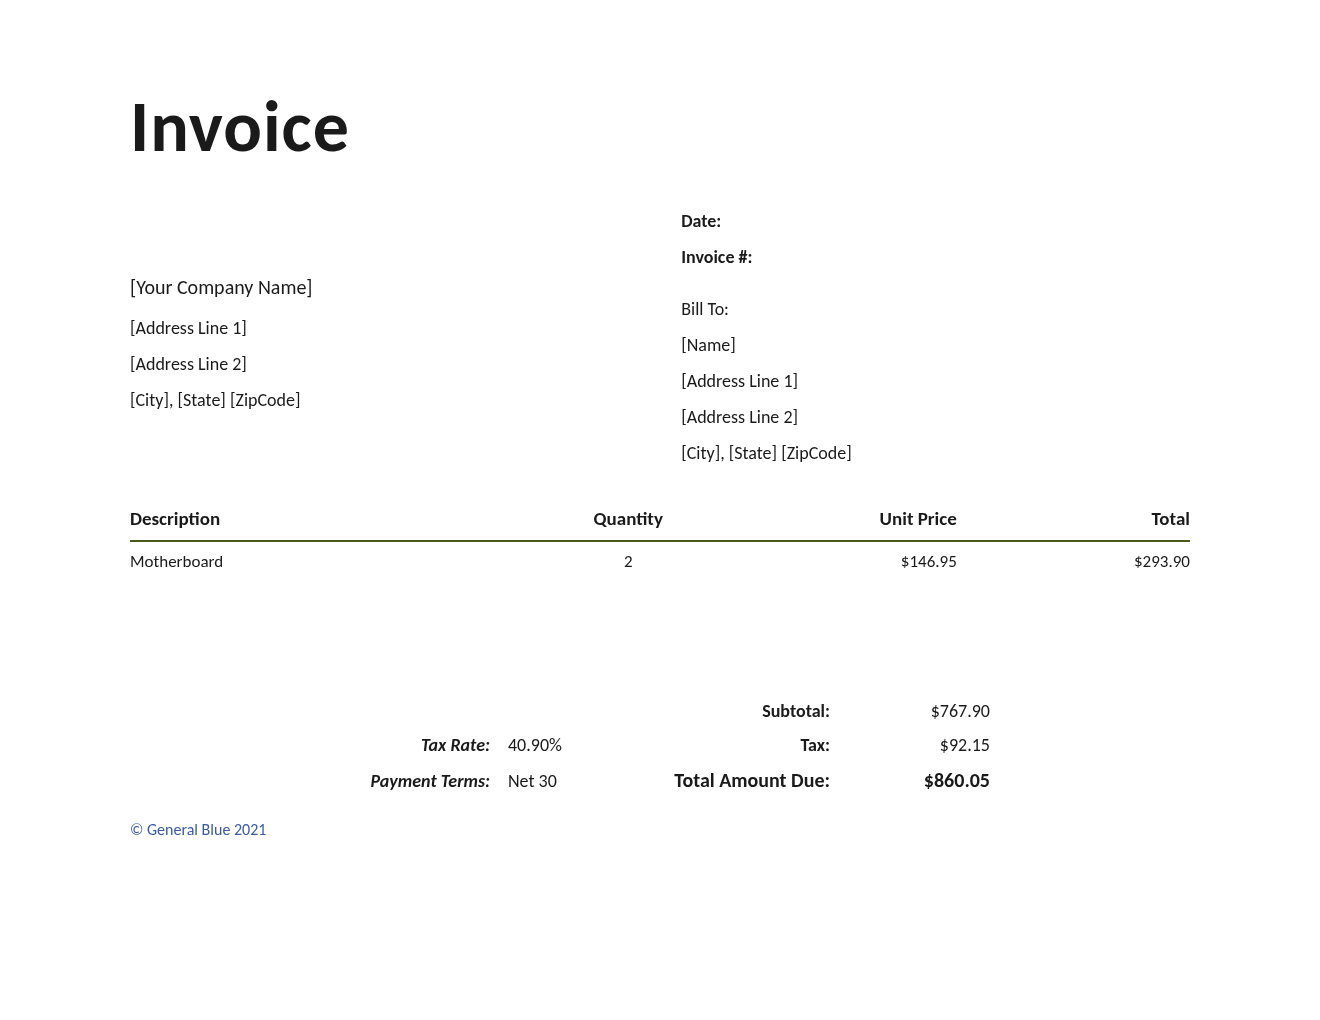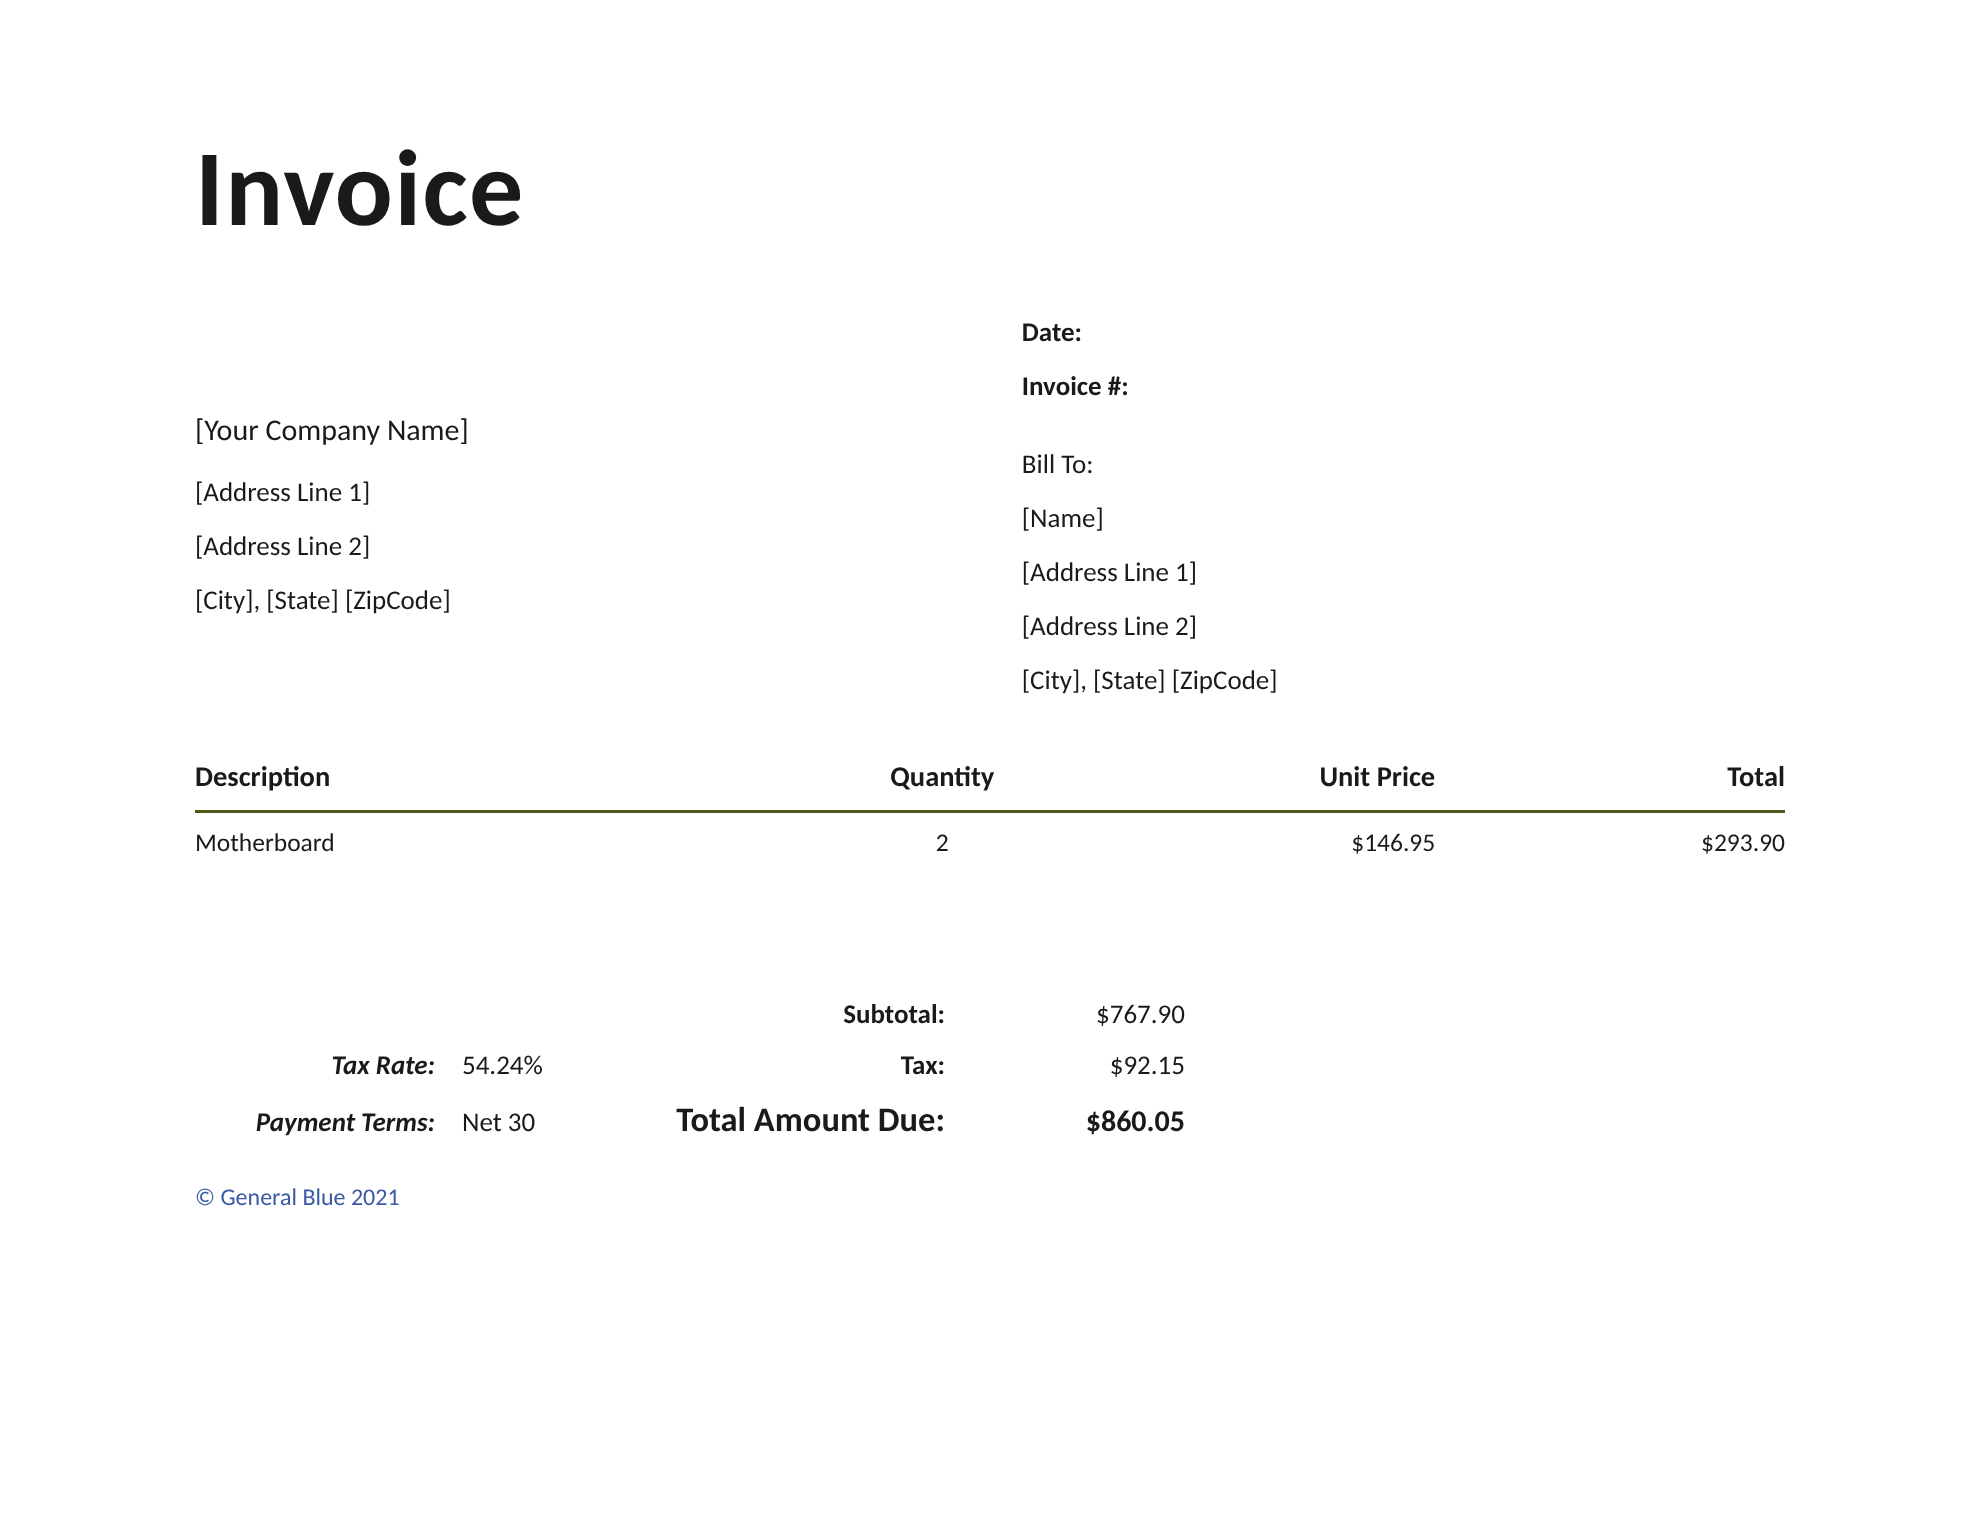--- a/index.html
+++ b/index.html
@@ -79,22 +79,22 @@
     table.items th.total, table.items td.total {
       text-align: right;
       width: 22%;
     }
     table.items td {
       font-size: 17px;
       padding: 9px 0;
     }
     .summary-area {
       display: flex;
-      justify-content: flex-start;
-      margin-top: 84px;
+      justify-content: center;
+      margin-top: 119px;
     }
     .summary-grid {
       display: grid;
       grid-template-columns: 160px 120px 220px 160px;
       row-gap: 12px;
       align-items: baseline;
       font-size: 18px;
     }
     .label-strong {
       font-weight: 700;
@@ -107,21 +107,21 @@
     }
     .val-left {
       text-align: left;
       padding-left: 18px;
     }
     .val-right {
       text-align: right;
     }
     .total-due-label {
       font-weight: 700;
-      font-size: 23px;
+      font-size: 20px;
       text-align: right;
     }
     .total-due-val {
       font-weight: 700;
       font-size: 20px;
       text-align: right;
     }
     .footer {
       margin-top: 28px;
       font-size: 16px;
@@ -171,21 +171,21 @@
 </table>
 
 <div class="summary-area">
   <div class="summary-grid">
     <div></div>
     <div></div>
     <div class="label-strong">Subtotal:</div>
     <div class="val-right">$767.90</div>
 
     <div class="label-italic">Tax Rate:</div>
-    <div class="val-left">54.24%</div>
+    <div class="val-left">40.90%</div>
     <div class="label-strong">Tax:</div>
     <div class="val-right">$92.15</div>
 
     <div class="label-italic">Payment Terms:</div>
     <div class="val-left">Net 30</div>
     <div class="total-due-label">Total Amount Due:</div>
     <div class="total-due-val">$860.05</div>
   </div>
 </div>
 

